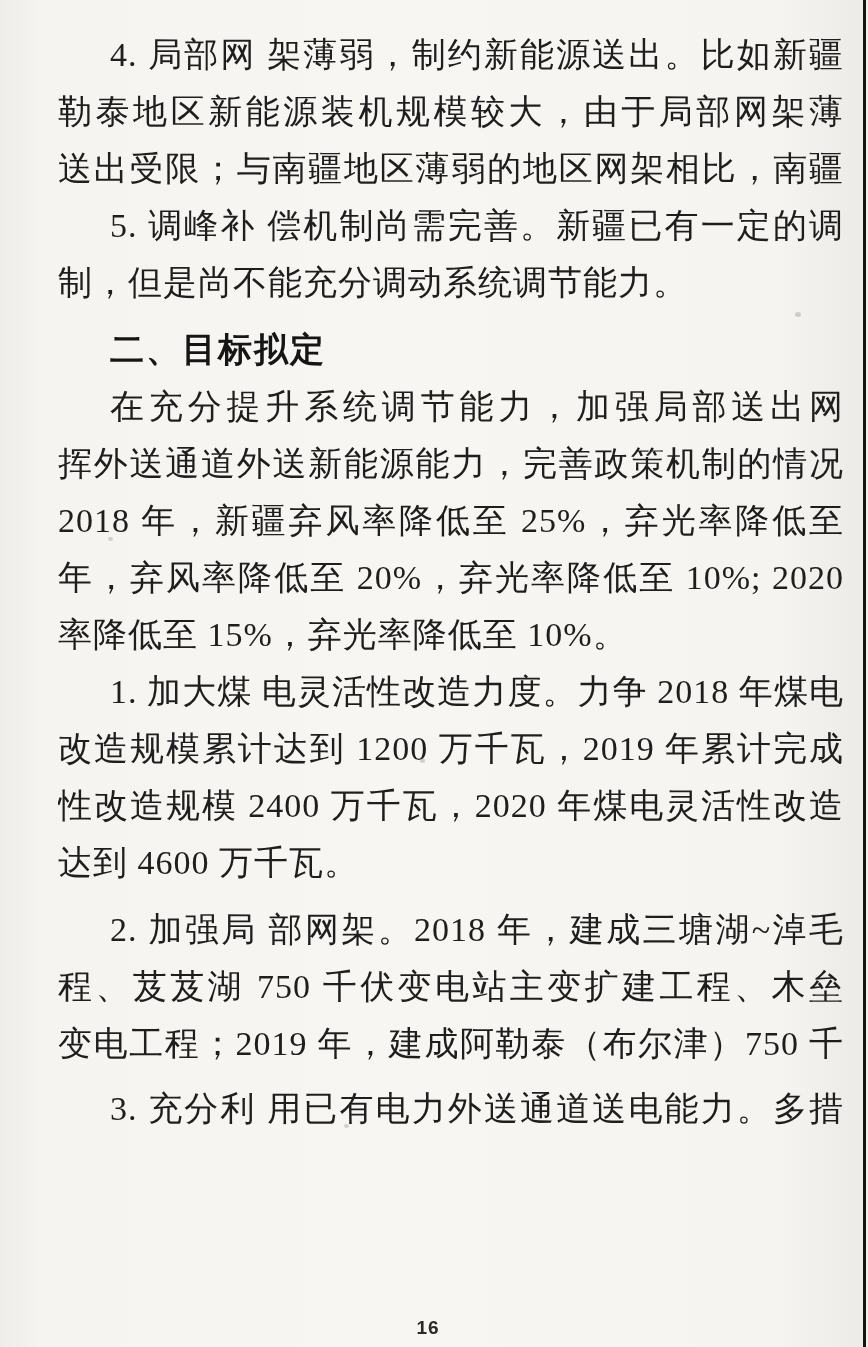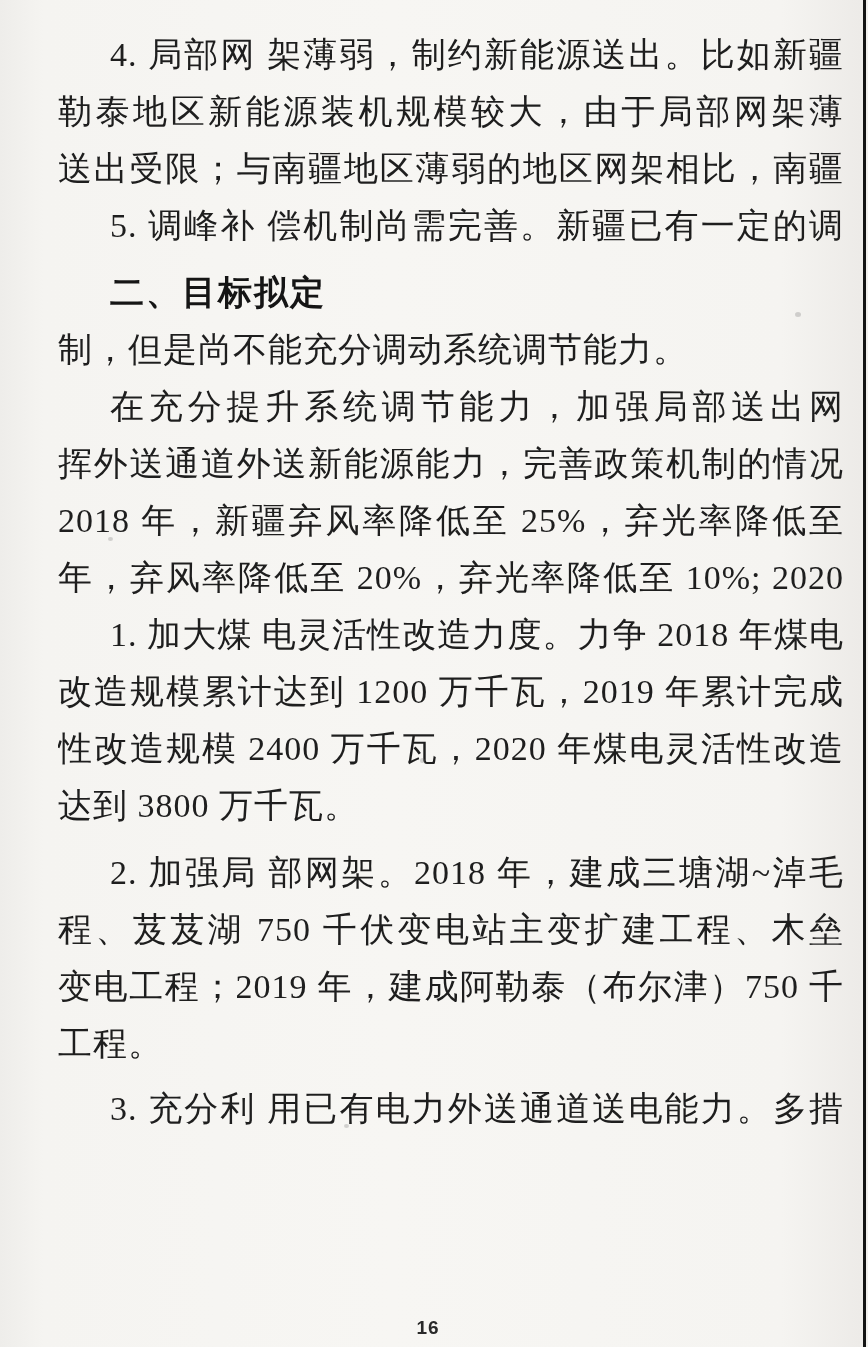--- a/index.html
+++ b/index.html
@@ -78,39 +78,39 @@
 <body>
 
 <div class="page">
 
   <div class="content">
     <div class="line indent jfull">4. 局部网 架薄弱，制约新能源送出。比如新疆塔城、阿</div>
     <div class="line jfull">勒泰地区新能源装机规模较大，由于局部网架薄弱，新能源</div>
     <div class="line jfull">送出受限；与南疆地区薄弱的地区网架相比，南疆地区新能</div>
 
     <div class="line indent jfull">5. 调峰补 偿机制尚需完善。新疆已有一定的调峰补偿机</div>
+    <div class="line">制，但是尚不能充分调动系统调节能力。</div>
+
     <div class="line heading gap">二、目标拟定</div>
-
-    <div class="line">制，但是尚不能充分调动系统调节能力。</div>
 
     <div class="line indent jfull">在充分提升系统调节能力，加强局部送出网架，充分发</div>
     <div class="line jfull">挥外送通道外送新能源能力，完善政策机制的情况下，力争</div>
     <div class="line jfull">2018 年，新疆弃风率降低至 25%，弃光率降低至 15%; 2019</div>
     <div class="line jfull">年，弃风率降低至 20%，弃光率降低至 10%; 2020 年，弃风</div>
+    <div class="line">率降低至 15%，弃光率降低至 10%。</div>
 
 
     <div class="line indent jfull">1. 加大煤 电灵活性改造力度。力争 2018 年煤电灵活性</div>
     <div class="line jfull">改造规模累计达到 1200 万千瓦，2019 年累计完成煤电灵活</div>
     <div class="line jfull">性改造规模 2400 万千瓦，2020 年煤电灵活性改造规模累计</div>
-    <div class="line">达到 3800 万千瓦。</div>
+    <div class="line">达到 4600 万千瓦。</div>
 
     <div class="line indent jfull gap">2. 加强局 部网架。2018 年，建成三塘湖~淖毛湖输电工</div>
     <div class="line jfull">程、芨芨湖 750 千伏变电站主变扩建工程、木垒 750 千伏输</div>
     <div class="line jfull">变电工程；2019 年，建成阿勒泰（布尔津）750 千伏输变电</div>
-    <div class="line">工程。</div>
 
     <div class="line indent jfull gap-sm">3. 充分利 用已有电力外送通道送电能力。多措并举，提</div>
   </div>
 
   <div class="page-number">16</div>
 
   <div class="edge-line"></div>
 
   <div class="speck speck-1"></div>
   <div class="speck speck-2"></div>

